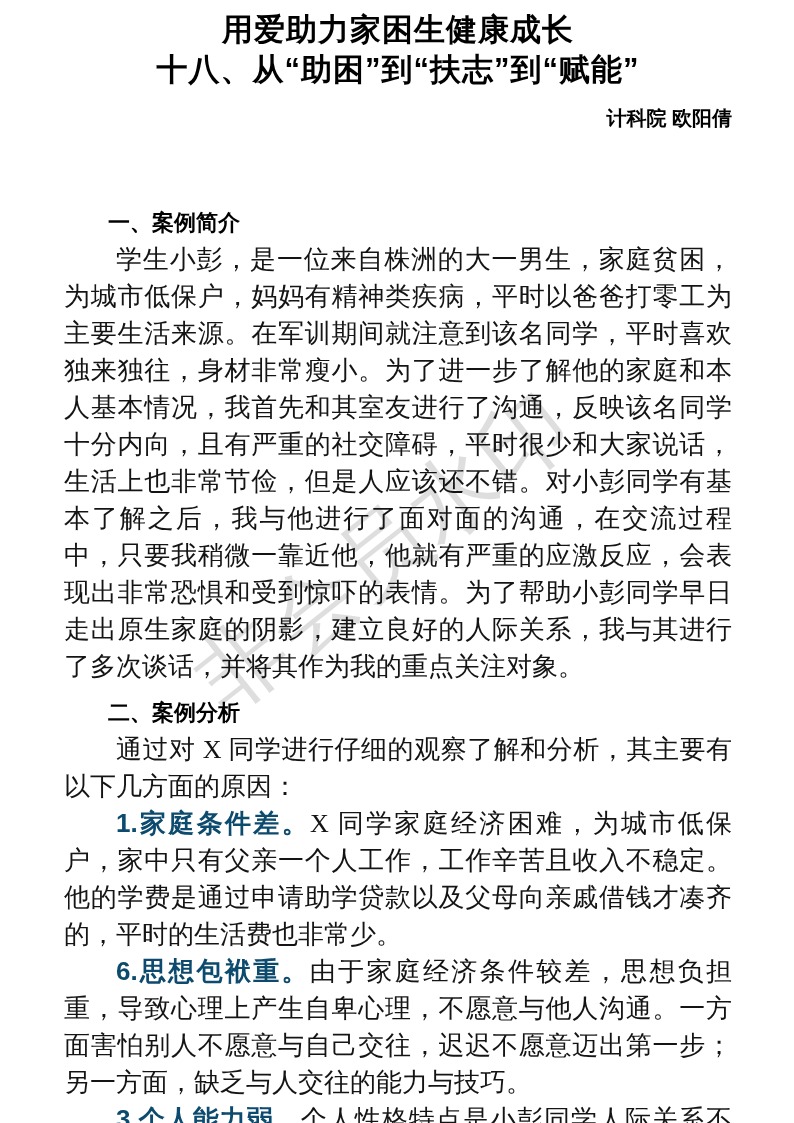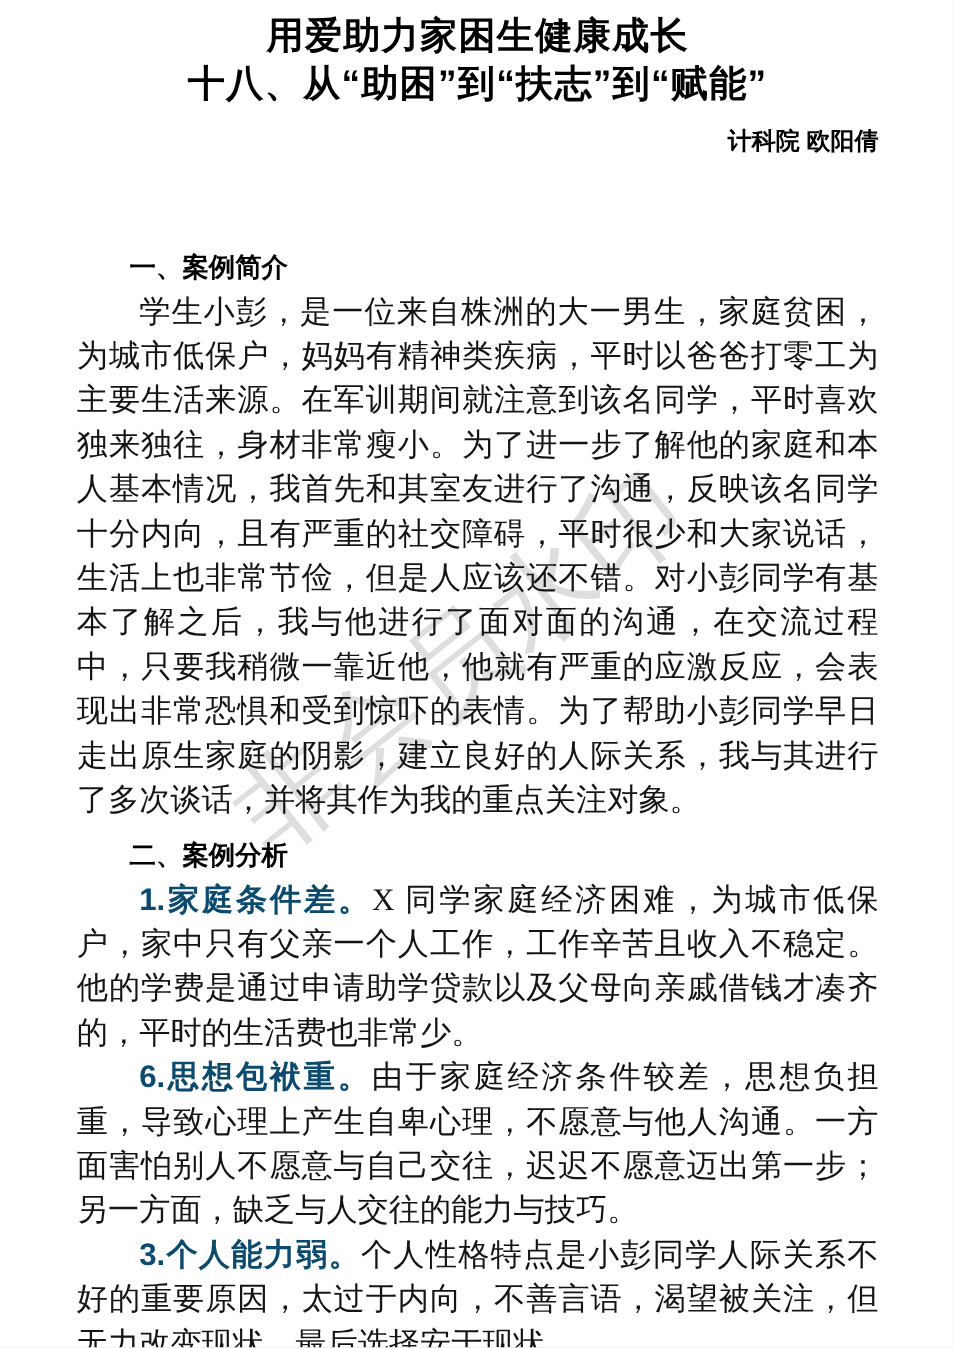--- a/index.html
+++ b/index.html
@@ -100,20 +100,21 @@
 
     <div class="body-text">
 
       <div>
         <h2 class="section-heading">一、案例简介</h2>
         <p class="para"><span class="para-text">学生小彭，是一位来自株洲的大一男生，家庭贫困，为城市低保户，妈妈有精神类疾病，平时以爸爸打零工为主要生活来源。在军训期间就注意到该名同学，平时喜欢独来独往，身材非常瘦小。为了进一步了解他的家庭和本人基本情况，我首先和其室友进行了沟通，反映该名同学十分内向，且有严重的社交障碍，平时很少和大家说话，生活上也非常节俭，但是人应该还不错。对小彭同学有基本了解之后，我与他进行了面对面的沟通，在交流过程中，只要我稍微一靠近他，他就有严重的应激反应，会表现出非常恐惧和受到惊吓的表情。为了帮助小彭同学早日走出原生家庭的阴影，建立良好的人际关系，我与其进行了多次谈话，并将其作为我的重点关注对象。</span></p>
       </div>
 
       <div>
         <h2 class="section-heading">二、案例分析</h2>
+        <p class="para"><span class="para-text">通过对 X 同学进行仔细的观察了解和分析，其主要有以下几方面的原因：</span></p>
         <p class="para"><span class="para-lead">1.家庭条件差。</span><span class="para-text">X 同学家庭经济困难，为城市低保户，家中只有父亲一个人工作，工作辛苦且收入不稳定。他的学费是通过申请助学贷款以及父母向亲戚借钱才凑齐的，平时的生活费也非常少。</span></p>
         <p class="para"><span class="para-lead">6.思想包袱重。</span><span class="para-text">由于家庭经济条件较差，思想负担重，导致心理上产生自卑心理，不愿意与他人沟通。一方面害怕别人不愿意与自己交往，迟迟不愿意迈出第一步；另一方面，缺乏与人交往的能力与技巧。</span></p>
         <p class="para"><span class="para-lead">3.个人能力弱。</span><span class="para-text">个人性格特点是小彭同学人际关系不好的重要原因，太过于内向，不善言语，渴望被关注，但无力改变现状，最后选择安于现状。</span></p>
       </div>
 
       <div>
         <h2 class="section-heading">三、案例解决</h2>
         <p class="para"></p>
       </div>
 

